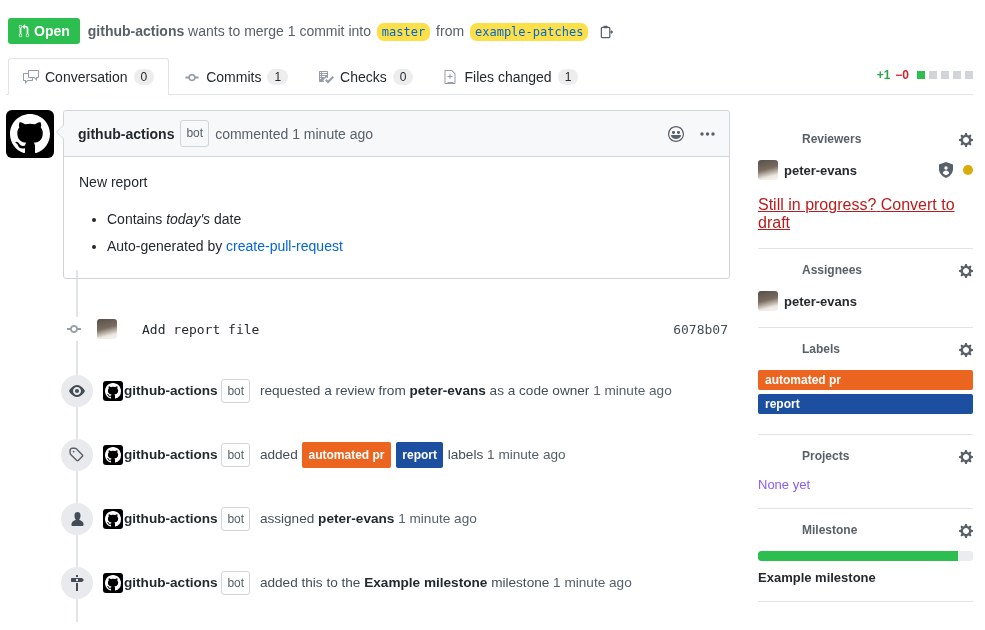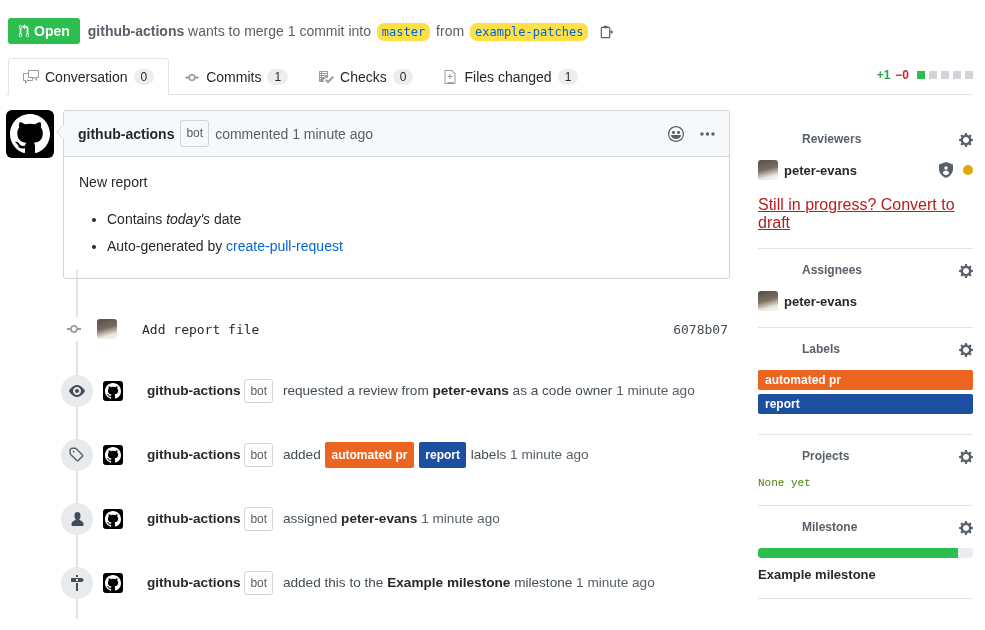--- a/index.html
+++ b/index.html
@@ -71,21 +71,21 @@
     color:#24292e; margin-left:25px; cursor:pointer; }
   .commit-sha { margin-left:auto; margin-right:2px; font-family:"DejaVu Sans Mono","Liberation Mono",monospace;
     font-size:13px; color:#444d56; cursor:pointer; }
 
   
   .event { display:flex; align-items:center; margin-top:32px; position:relative; }
   .event-badge { width:32px; height:32px; border-radius:50%; background:#e8eaed; margin-left:55px;
     display:flex; align-items:center; justify-content:center; color:#586069; z-index:1; flex:none; }
   .avatar-bot { width:20px; height:20px; border-radius:3px; background:#000; flex:none;
     display:flex; align-items:center; justify-content:center; margin-left:10px; }
-  .event-text { margin-left:24px; font-size:13.6px; color:#444d56; line-height:22px; }
+  .event-text { margin-left:1px; font-size:13.6px; color:#444d56; line-height:22px; }
   .event-text .actor { font-weight:700; color:#24292e; }
   .event-text strong { color:#24292e; }
   .event-text .time { color:#586069; }
   .event-label { display:inline-block; color:#fff; font-size:12px; font-weight:700; padding:2px 6px;
     border-radius:2px; margin:0 1px; vertical-align:baseline; }
 
   
   .side-section { padding:14px 0 16px; border-bottom:1px solid #e1e4e8; }
   .side-section:first-child { padding-top:22px; }
   .side-head { display:flex; align-items:flex-start; justify-content:space-between;
@@ -93,21 +93,21 @@
   .gear { color:#586069; display:inline-flex; cursor:pointer; }
   .person-row { display:flex; align-items:center; font-size:13px; font-weight:700; color:#24292e; }
   .person-row .avatar-sm { margin-right:6px; }
   .person-row .name { cursor:pointer; }
   .shield-ico { margin-left:auto; display:inline-flex; }
   .dot-pending { width:10px; height:10px; border-radius:50%; background:#dbab09; margin-left:10px; }
   .side-hint { font-size:16px; color:#b91c1c; margin-top:16px;text-decoration:underline; }
   .side-hint .hint-link { cursor:pointer; }
   .side-label { display:block; color:#fff; font-size:12px; font-weight:700; padding:3px 7px;
     border-radius:2px; margin-bottom:4px; cursor:pointer; }
-  .side-empty { font-size:11px; color:#4d7c0f;font-family:Liberation Mono, monospace; }
+  .side-empty { font-size:13px; color:#8b5cf6; }
   .progress-track { height:10px; background:#eaecef; border-radius:3px; overflow:hidden; margin-bottom:9px; }
   .progress-fill { height:100%; background:#2cbe4e; border-radius:3px 0 0 3px; }
   .milestone-name { font-size:13px; font-weight:700; color:#24292e; cursor:pointer; }
 </style>
 </head>
 <body>
 
 <svg width="0" height="0" style="position:absolute">
   <defs>
     <g id="octo-mark">

